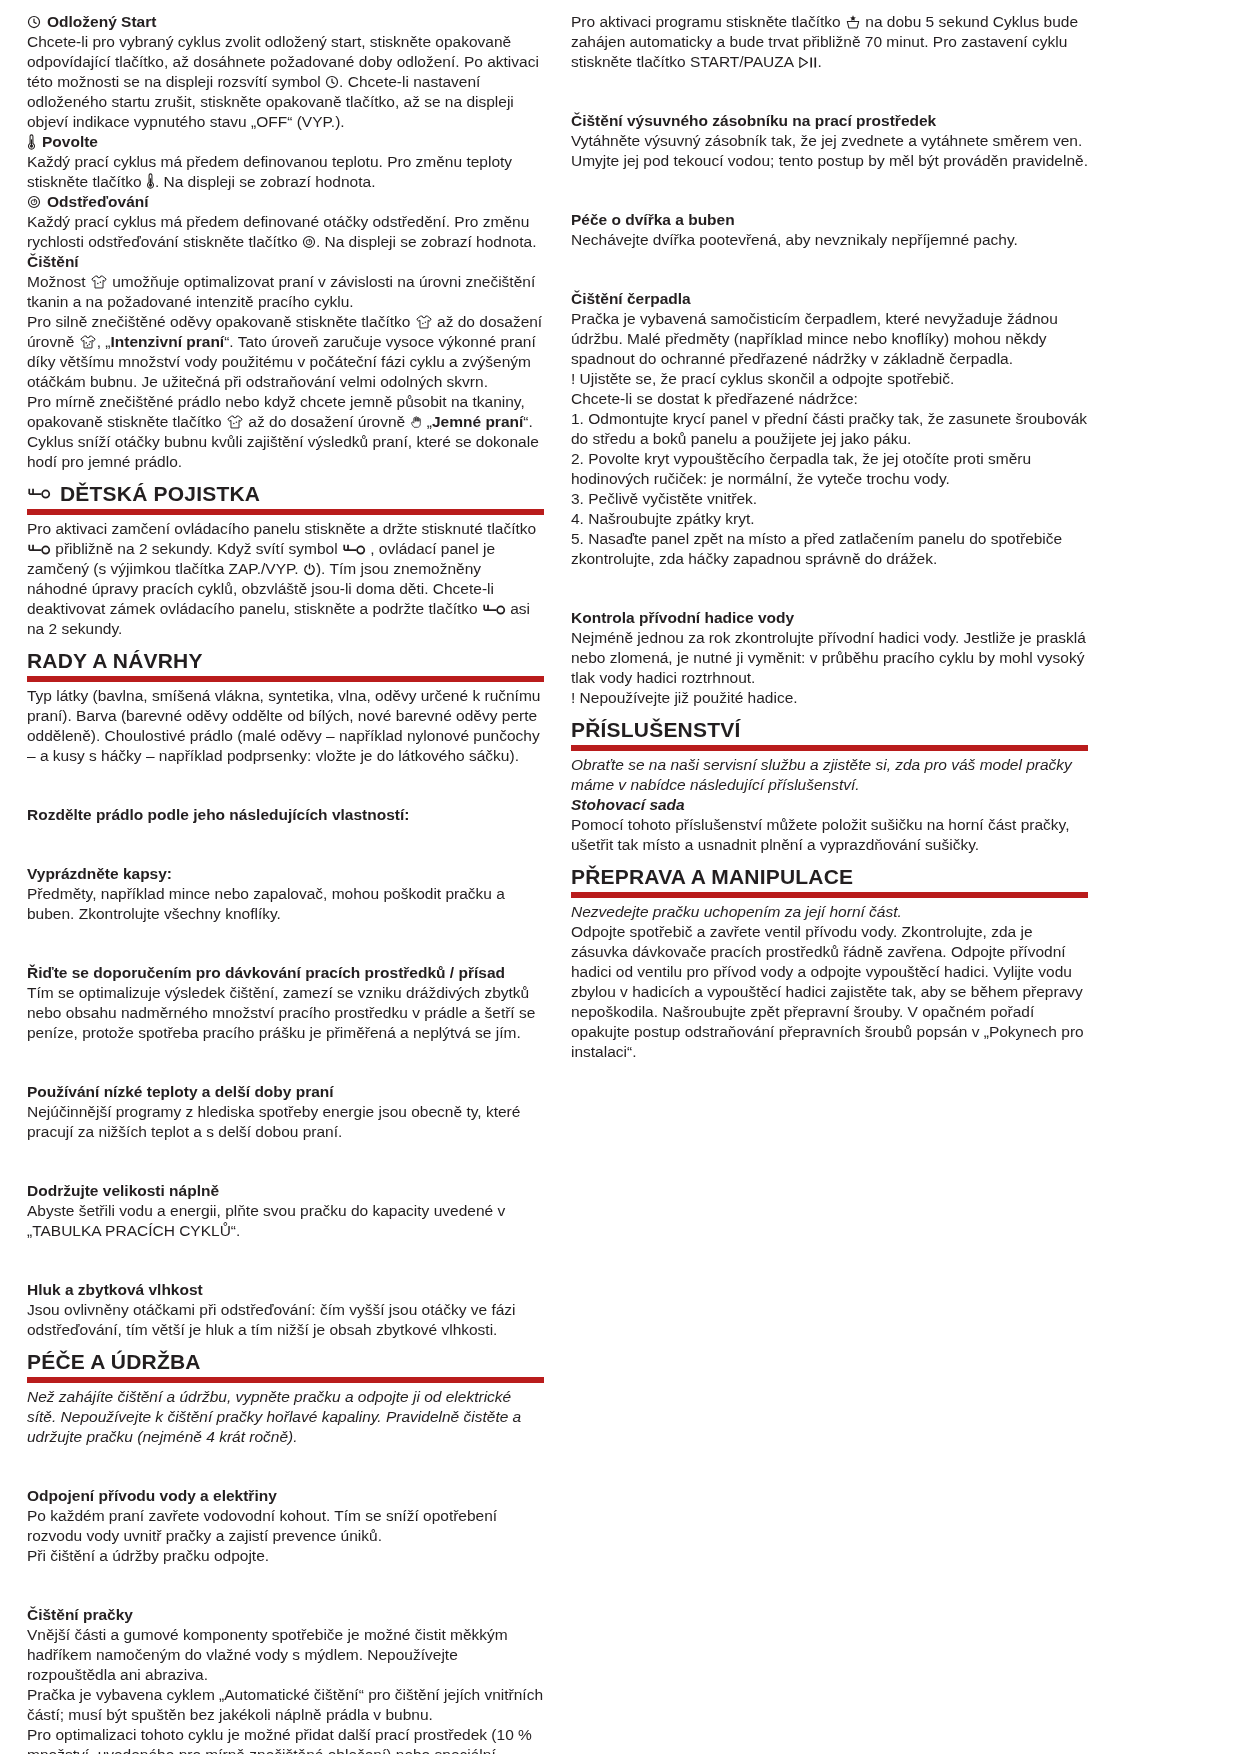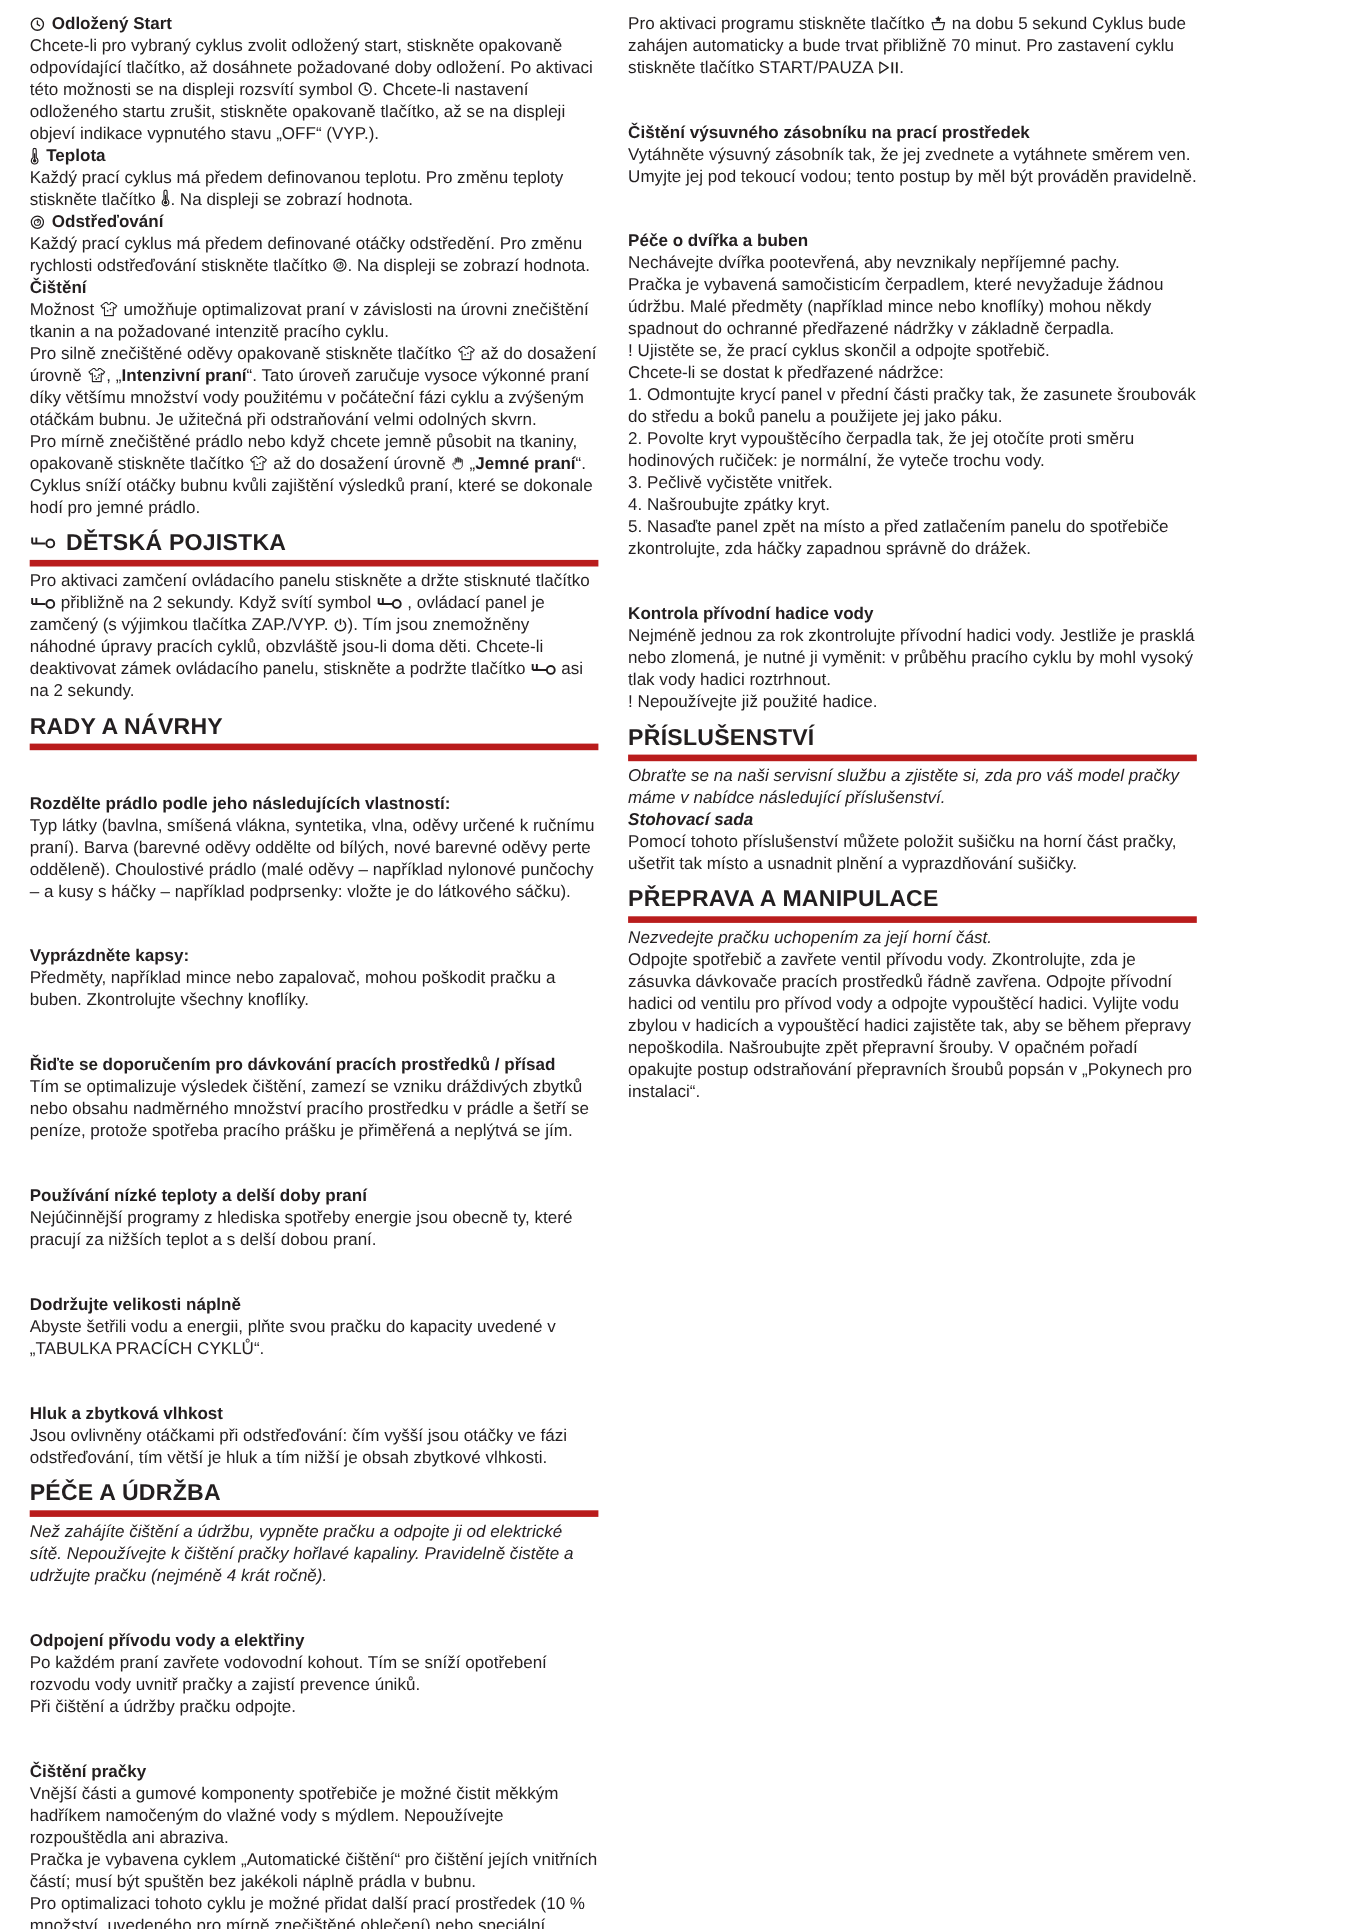--- a/index.html
+++ b/index.html
@@ -56,21 +56,21 @@
         <p class="para"><span>Chcete-li pro vybraný cyklus zvolit odložený start, stiskněte opakovaně odpovídající tlačítko, až dosáhnete požadované doby odložení. Po aktivaci této možnosti se na displeji rozsvítí symbol </span><span class="inline-icon"><svg width="14" height="14" viewBox="0 0 16 16">
               <circle cx="8" cy="8" r="6.3" fill="none" stroke="currentColor" stroke-width="1.4"></circle>
               <path d="M8 4.6V8.2L10.4 9.6" fill="none" stroke="currentColor" stroke-width="1.4" stroke-linecap="round"></path>
             </svg></span><span>. Chcete-li nastavení odloženého startu zrušit, stiskněte opakovaně tlačítko, až se na displeji objeví indikace vypnutého stavu „OFF“ (VYP.).</span></p>
         <h3 class="sub-heading">
           <span class="heading-icon"><svg width="9" height="16" viewBox="0 0 10 18">
               <path d="M3.4 2.6a1.6 1.6 0 0 1 3.2 0v8a3.4 3.4 0 1 1-3.2 0z" fill="none" stroke="currentColor" stroke-width="1.2"></path>
               <circle cx="5" cy="13.6" r="1.8" fill="currentColor"></circle>
               <line x1="5" y1="12.6" x2="5" y2="6" stroke="currentColor" stroke-width="1.3"></line>
             </svg></span>
-          <span>Teplota</span>
+          <span>Povolte</span>
         </h3>
         <p class="para"><span>Každý prací cyklus má předem definovanou teplotu. Pro změnu teploty stiskněte tlačítko </span><span class="inline-icon"><svg width="9" height="16" viewBox="0 0 10 18">
               <path d="M3.4 2.6a1.6 1.6 0 0 1 3.2 0v8a3.4 3.4 0 1 1-3.2 0z" fill="none" stroke="currentColor" stroke-width="1.2"></path>
               <circle cx="5" cy="13.6" r="1.8" fill="currentColor"></circle>
               <line x1="5" y1="12.6" x2="5" y2="6" stroke="currentColor" stroke-width="1.3"></line>
             </svg></span><span>. Na displeji se zobrazí hodnota.</span></p>
         <h3 class="sub-heading">
           <span class="heading-icon"><svg width="14" height="14" viewBox="0 0 16 16">
               <circle cx="8" cy="8" r="6.3" fill="none" stroke="currentColor" stroke-width="1.3"></circle>
               <path d="M8 4.8a3.2 3.2 0 1 1-3.2 3.2 2.4 2.4 0 0 1 2.4-2.4 1.7 1.7 0 0 1 1.7 1.7 1.1 1.1 0 0 1-1.1 1.1" fill="none" stroke="currentColor" stroke-width="1.1"></path>
@@ -123,22 +123,22 @@
             </svg></span><span> , ovládací panel je zamčený (s výjimkou tlačítka ZAP./VYP. </span><span class="inline-icon"><svg width="13" height="13" viewBox="0 0 14 14">
               <line x1="7" y1="1" x2="7" y2="6" stroke="currentColor" stroke-width="1.5" stroke-linecap="round"></line>
               <path d="M4.2 2.9a5.1 5.1 0 1 0 5.6 0" fill="none" stroke="currentColor" stroke-width="1.5" stroke-linecap="round"></path>
             </svg></span><span>). Tím jsou znemožněny náhodné úpravy pracích cyklů, obzvláště jsou-li doma děti. Chcete-li deaktivovat zámek ovládacího panelu, stiskněte a podržte tlačítko </span><span class="inline-icon"><svg width="24" height="13" viewBox="0 0 22 12">
               <path d="M2 1.5v5M5.5 1.5v5M2 6.5h11.2" fill="none" stroke="currentColor" stroke-width="1.6"></path>
               <circle cx="17.2" cy="6.5" r="3.3" fill="none" stroke="currentColor" stroke-width="1.6"></circle>
             </svg></span><span> asi na 2 sekundy.</span></p>
         <h2 class="section-heading">
           <span>RADY A NÁVRHY</span>
         </h2>
+        <p class="para"><span>Typ látky (bavlna, smíšená vlákna, syntetika, vlna, oděvy určené k ručnímu praní). Barva (barevné oděvy oddělte od bílých, nové barevné oděvy perte odděleně). Choulostivé prádlo (malé oděvy – například nylonové punčochy – a kusy s háčky – například podprsenky: vložte je do látkového sáčku).</span></p>
         <p class="para lead">Rozdělte prádlo podle jeho následujících vlastností:</p>
-        <p class="para"><span>Typ látky (bavlna, smíšená vlákna, syntetika, vlna, oděvy určené k ručnímu praní). Barva (barevné oděvy oddělte od bílých, nové barevné oděvy perte odděleně). Choulostivé prádlo (malé oděvy – například nylonové punčochy – a kusy s háčky – například podprsenky: vložte je do látkového sáčku).</span></p>
         <p class="para lead">Vyprázdněte kapsy:</p>
         <p class="para"><span>Předměty, například mince nebo zapalovač, mohou poškodit pračku a buben. Zkontrolujte všechny knoflíky.</span></p>
         <p class="para lead">Řiďte se doporučením pro dávkování pracích prostředků / přísad</p>
         <p class="para"><span>Tím se optimalizuje výsledek čištění, zamezí se vzniku dráždivých zbytků nebo obsahu nadměrného množství pracího prostředku v prádle a šetří se peníze, protože spotřeba pracího prášku je přiměřená a neplýtvá se jím.</span></p>
         <p class="para lead">Používání nízké teploty a delší doby praní</p>
         <p class="para"><span>Nejúčinnější programy z hlediska spotřeby energie jsou obecně ty, které pracují za nižších teplot a s delší dobou praní.</span></p>
         <p class="para lead">Dodržujte velikosti náplně</p>
         <p class="para"><span>Abyste šetřili vodu a energii, plňte svou pračku do kapacity uvedené v „TABULKA PRACÍCH CYKLŮ“.</span></p>
         <p class="para lead">Hluk a zbytková vlhkost</p>
         <p class="para"><span>Jsou ovlivněny otáčkami při odstřeďování: čím vyšší jsou otáčky ve fázi odstřeďování, tím větší je hluk a tím nižší je obsah zbytkové vlhkosti.</span></p>
@@ -160,20 +160,21 @@
               <path d="M9 0.4l1 2.1 2.3.3-1.7 1.6.4 2.3L9 5.6 7 6.7l.4-2.3L5.7 2.8 8 2.5z" fill="currentColor"></path>
             </svg></span><span> na dobu 5 sekund Cyklus bude zahájen automaticky a bude trvat přibližně 70 minut. Pro zastavení cyklu stiskněte tlačítko START/PAUZA </span><span class="inline-icon"><svg width="20" height="13" viewBox="0 0 22 14">
               <path d="M2 1.5l8.5 5.5L2 12.5z" fill="none" stroke="currentColor" stroke-width="1.3" stroke-linejoin="round"></path>
               <line x1="14.5" y1="1.5" x2="14.5" y2="12.5" stroke="currentColor" stroke-width="1.8"></line>
               <line x1="19" y1="1.5" x2="19" y2="12.5" stroke="currentColor" stroke-width="1.8"></line>
             </svg></span><span>.</span></p>
         <p class="para lead">Čištění výsuvného zásobníku na prací prostředek</p>
         <p class="para"><span>Vytáhněte výsuvný zásobník tak, že jej zvednete a vytáhnete směrem ven. Umyjte jej pod tekoucí vodou; tento postup by měl být prováděn pravidelně.</span></p>
         <p class="para lead">Péče o dvířka a buben</p>
         <p class="para"><span>Nechávejte dvířka pootevřená, aby nevznikaly nepříjemné pachy.</span></p>
+        <p class="para lead">Čištění čerpadla</p>
         <p class="para"><span>Pračka je vybavená samočisticím čerpadlem, které nevyžaduje žádnou údržbu. Malé předměty (například mince nebo knoflíky) mohou někdy spadnout do ochranné předřazené nádržky v základně čerpadla.</span></p>
         <p class="para"><span>! Ujistěte se, že prací cyklus skončil a odpojte spotřebič.</span></p>
         <p class="para"><span>Chcete-li se dostat k předřazené nádržce:</span></p>
         <p class="para"><span>1. Odmontujte krycí panel v přední části pračky tak, že zasunete šroubovák do středu a boků panelu a použijete jej jako páku.</span></p>
         <p class="para"><span>2. Povolte kryt vypouštěcího čerpadla tak, že jej otočíte proti směru hodinových ručiček: je normální, že vyteče trochu vody.</span></p>
         <p class="para"><span>3. Pečlivě vyčistěte vnitřek.</span></p>
         <p class="para"><span>4. Našroubujte zpátky kryt.</span></p>
         <p class="para"><span>5. Nasaďte panel zpět na místo a před zatlačením panelu do spotřebiče zkontrolujte, zda háčky zapadnou správně do drážek.</span></p>
         <p class="para lead">Kontrola přívodní hadice vody</p>
         <p class="para"><span>Nejméně jednou za rok zkontrolujte přívodní hadici vody. Jestliže je prasklá nebo zlomená, je nutné ji vyměnit: v průběhu pracího cyklu by mohl vysoký tlak vody hadici roztrhnout.</span></p>

